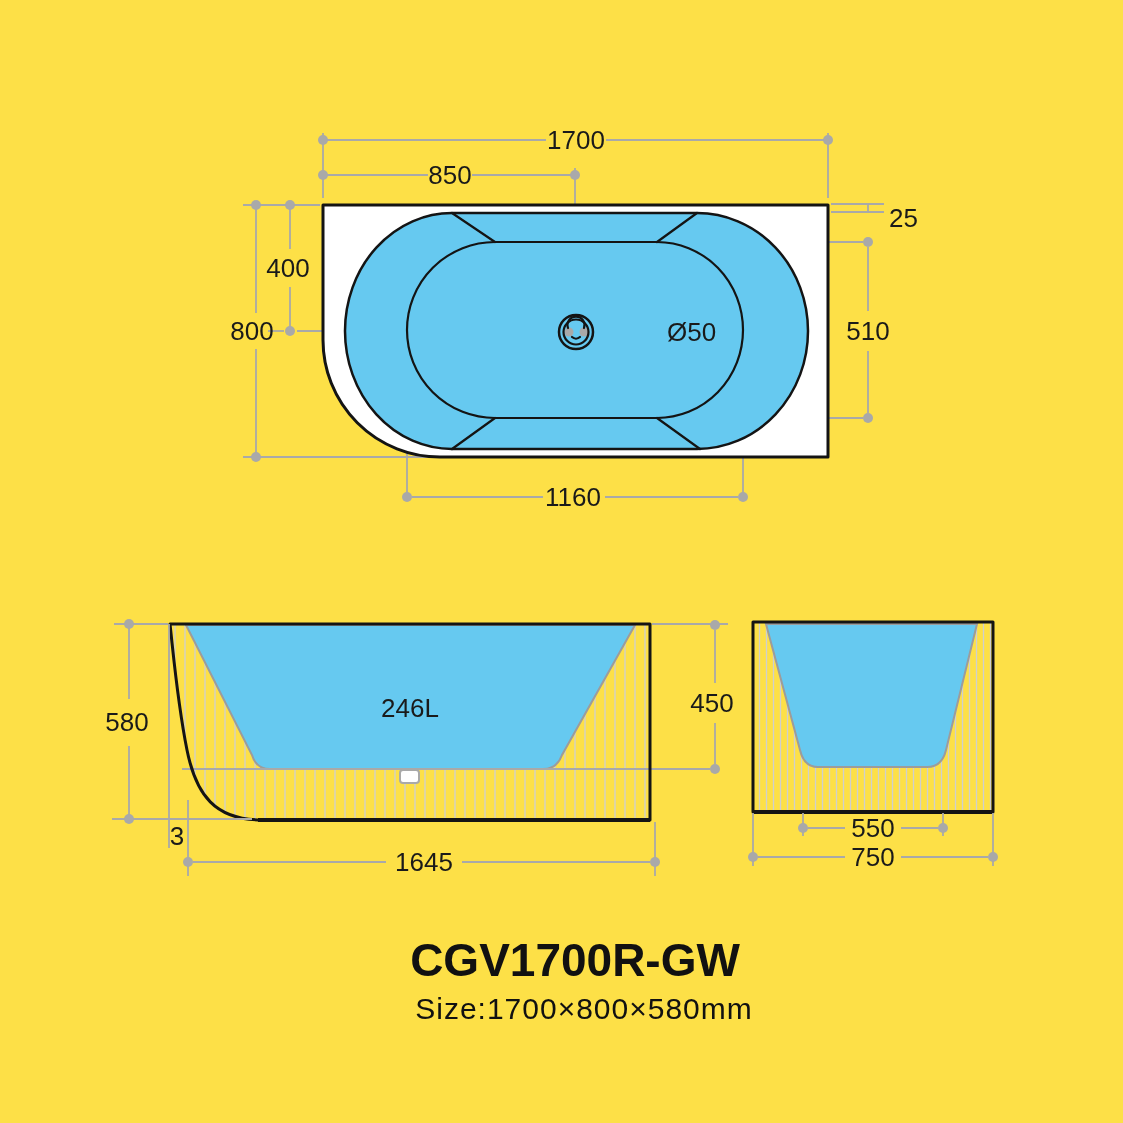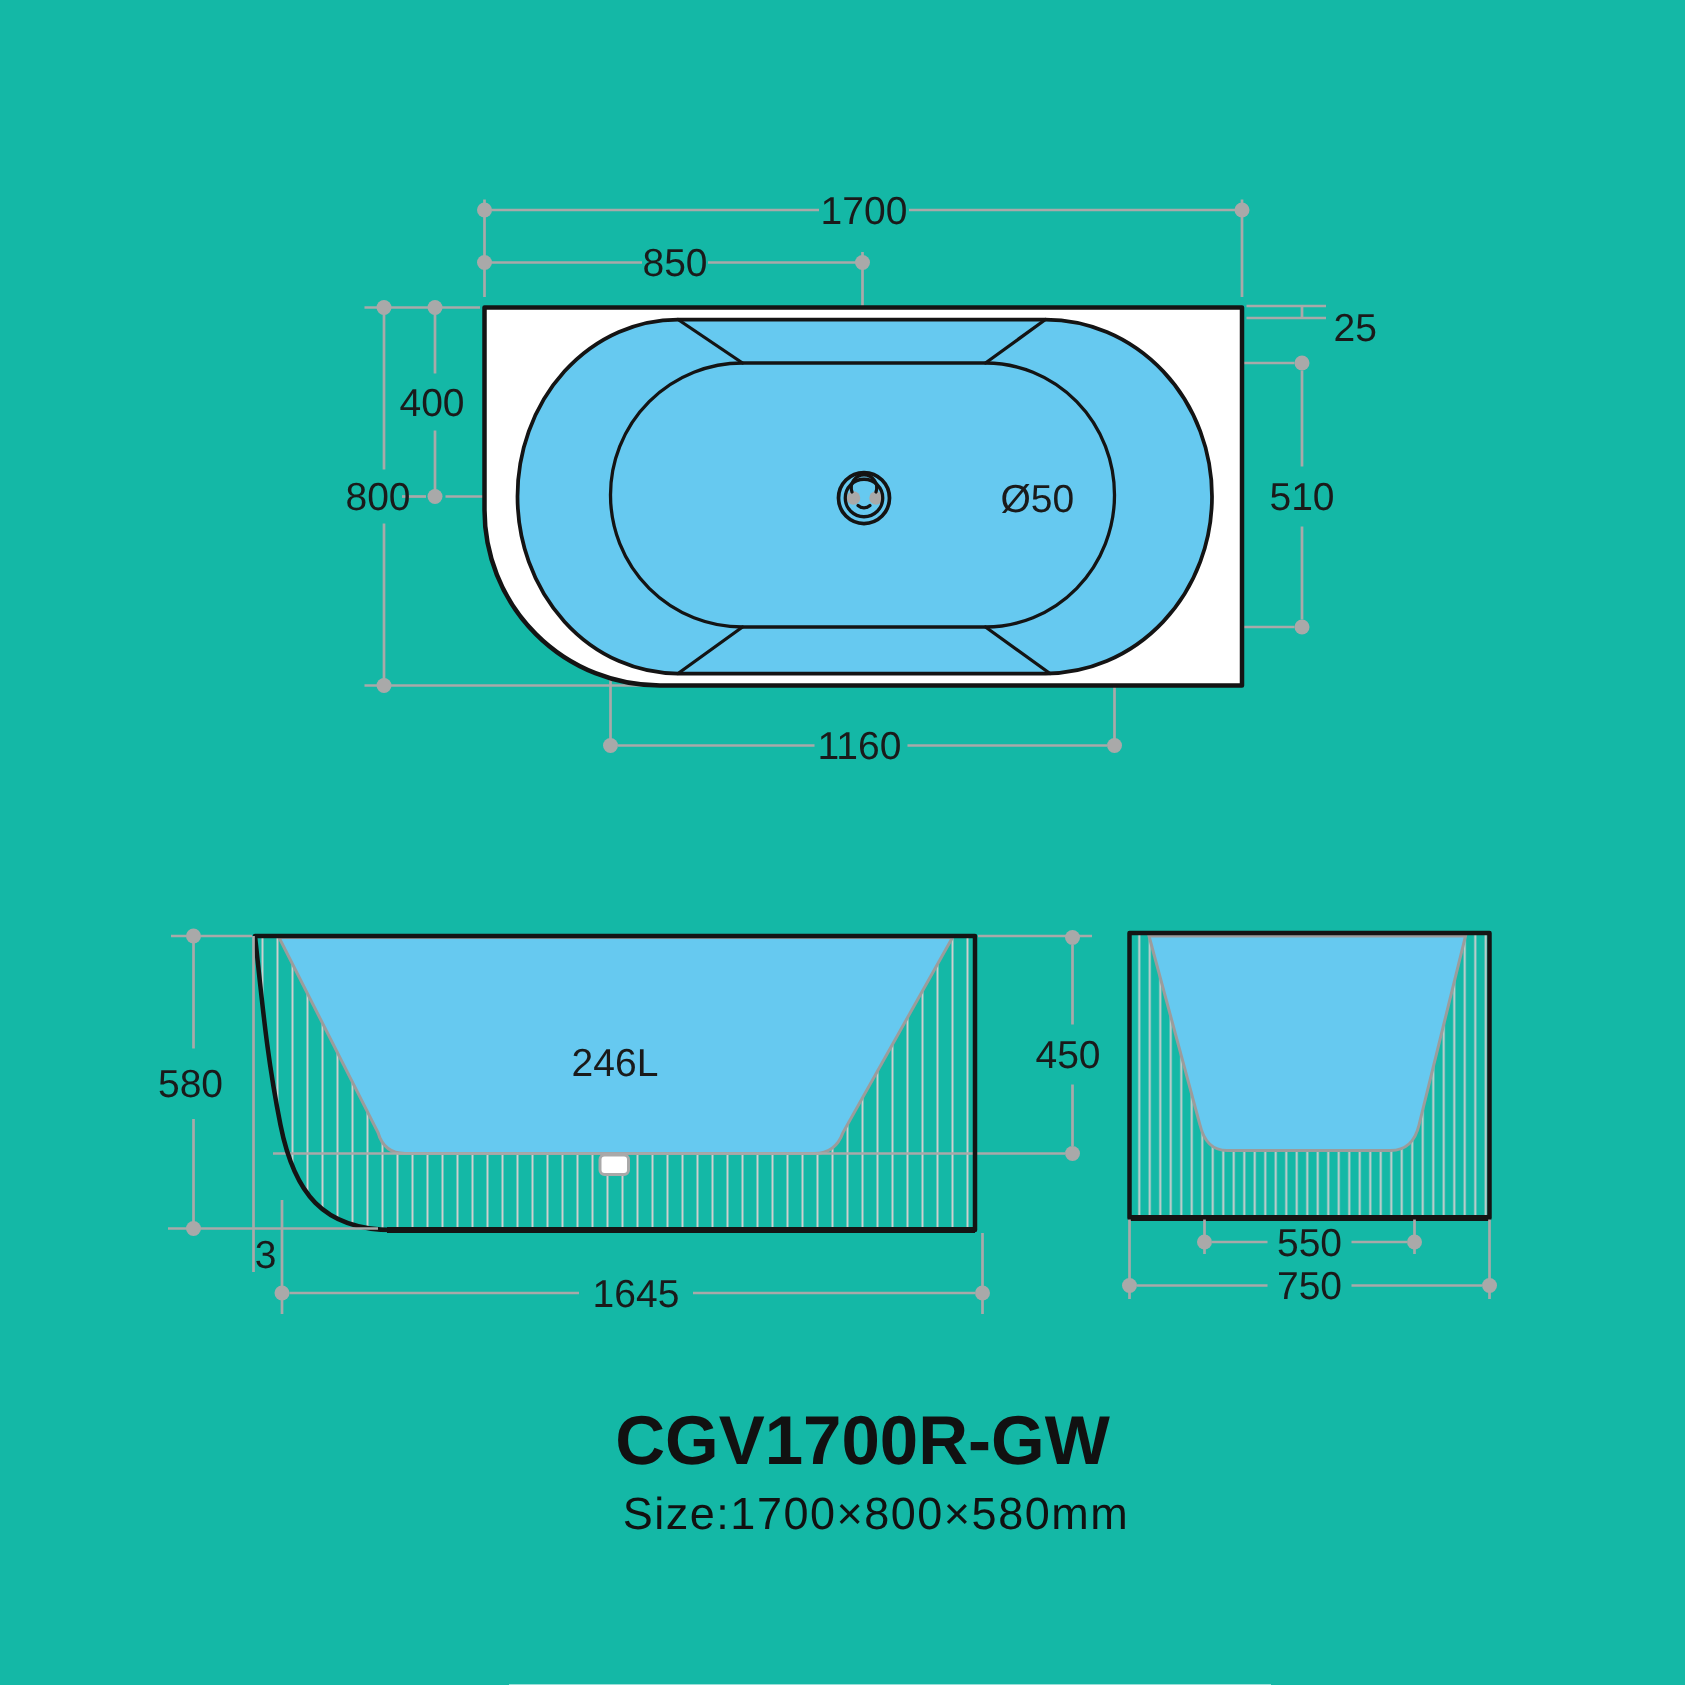--- a/index.html
+++ b/index.html
@@ -1,16 +1,16 @@
 <!DOCTYPE html>
 <html style="--water: #66C9F0; --line: #141414; --dim: #a9a9a9; --hatch: #cfcfcf;"><head>
 <meta charset="utf-8">
 <style>
   html,body{margin:0;padding:0;background:#ffffff;}
-  .stage{width:1123px;height:1123px;position:relative;background:#14b8a6;}
+  .stage{width:1123px;height:1123px;position:relative;background:#fde047;}
   svg{display:block;}
   .dim{stroke:var(--dim,#a9a9a9);stroke-width:1.8;fill:none;}
   .dimdot{fill:var(--dim,#a9a9a9);stroke:none;}
   .blk2{stroke:var(--line,#141414);stroke-width:2.2;fill:none;stroke-linecap:round;}
   .blk25{stroke:var(--line,#141414);stroke-width:2.5;fill:none;}
   .blk3{stroke:var(--line,#141414);stroke-width:3;fill:none;stroke-linejoin:round;}
   .blk4{stroke:var(--line,#141414);stroke-width:4;fill:none;}
   .waterblk{fill:var(--water,#66C9F0);stroke:var(--line,#141414);stroke-width:2.5;}
   .watergry{fill:var(--water,#66C9F0);stroke:#9c9c9c;stroke-width:2;}
   .whitefill{fill:#ffffff;}

